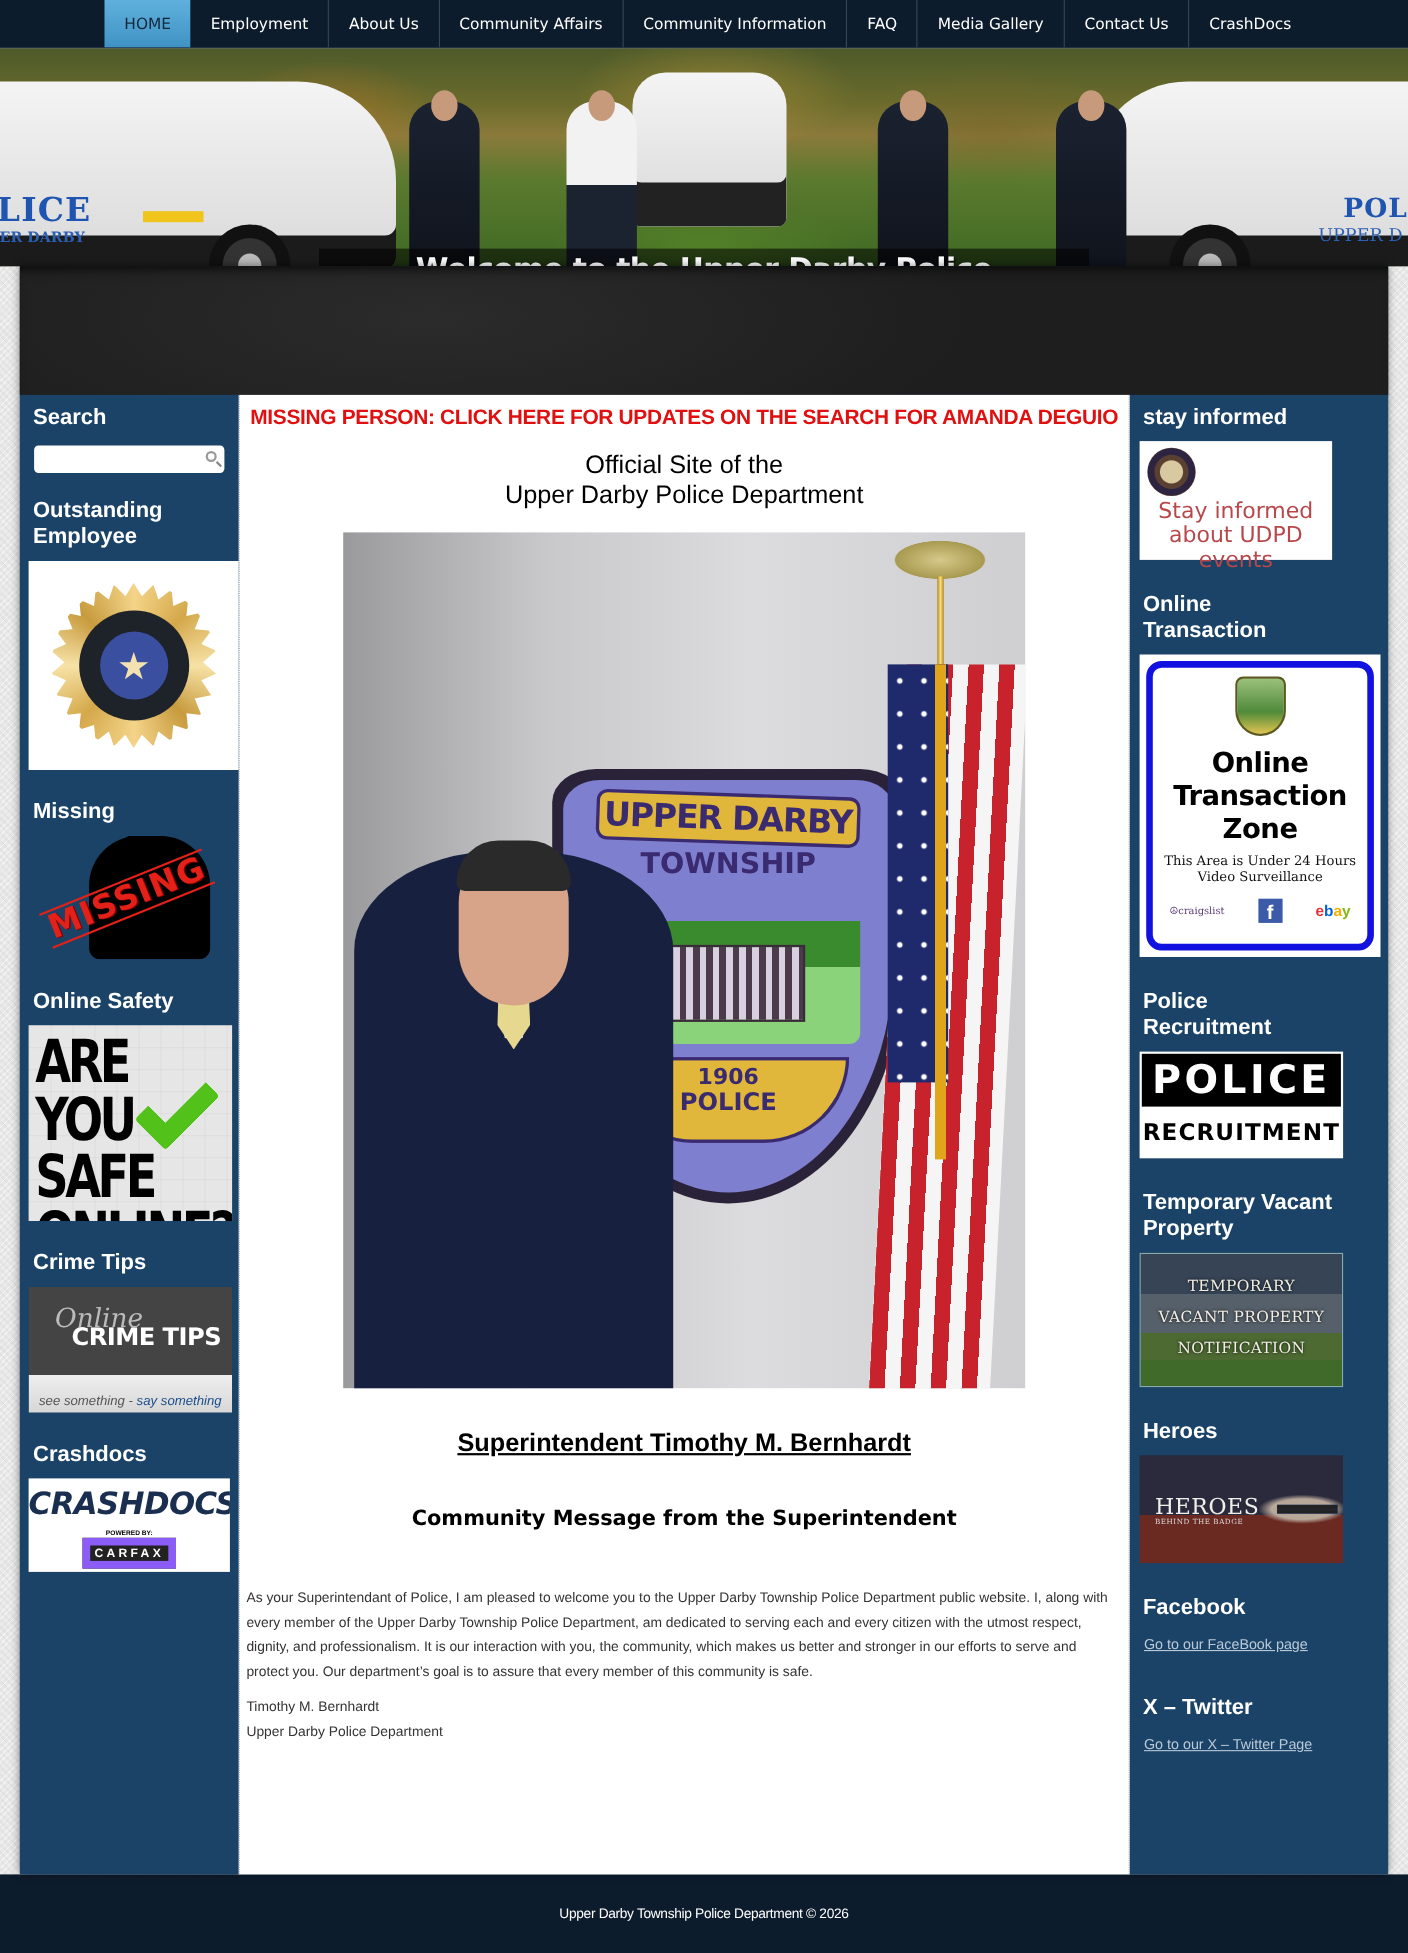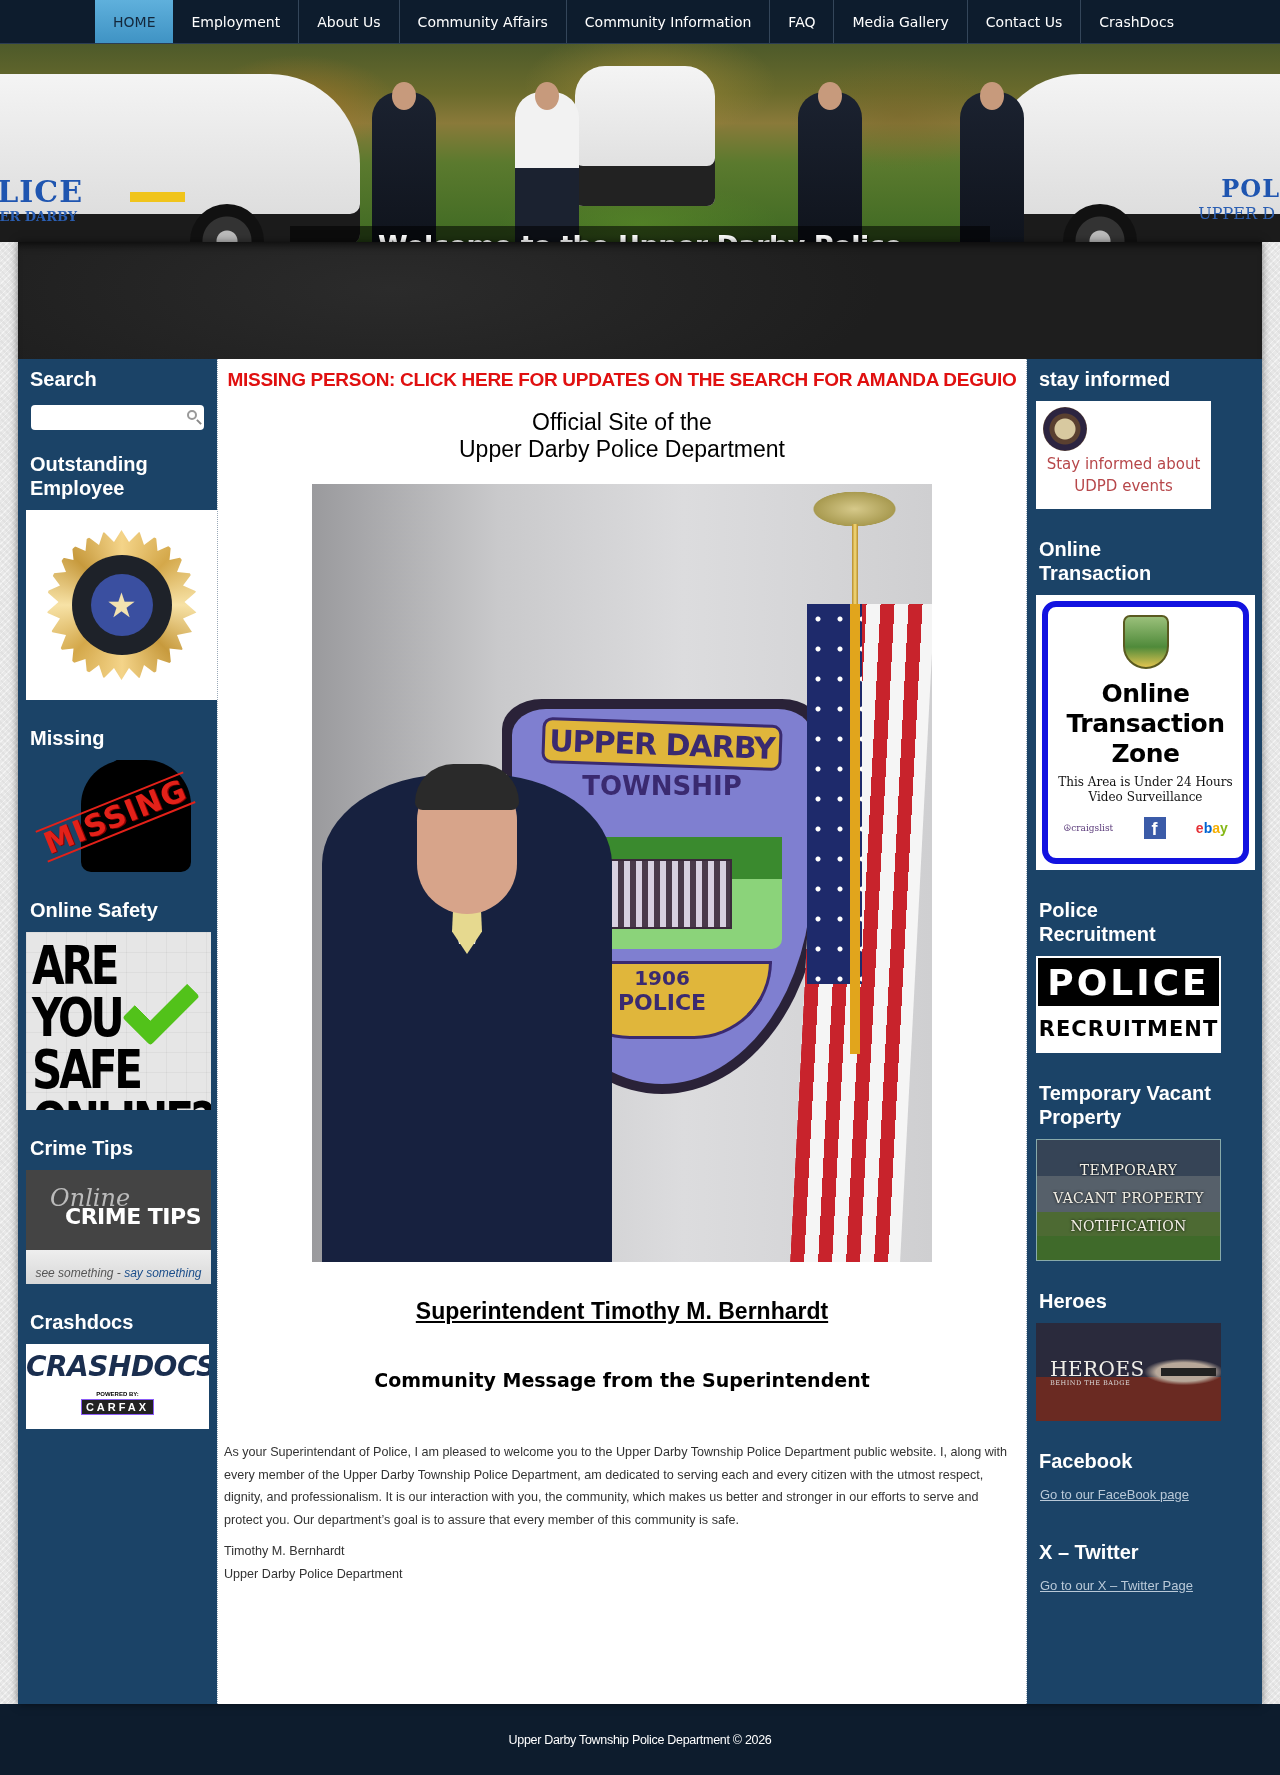--- a/index.html
+++ b/index.html
@@ -191,21 +191,21 @@
   .crime-img { height: 114px; width: 185px; margin-bottom: 18px; }
   .crime-top { height: 80px; background: #444; position: relative; }
   .crime-online { position:absolute; left: 24px; top: 14px; color:#bbb; font-family:"DejaVu Serif",serif; font-style:italic; font-size: 24px; }
   .crime-main { position:absolute; right: 10px; top: 34px; color:#fff; font-family:"DejaVu Sans",sans-serif; font-weight:bold; font-size: 22px; letter-spacing:-0.5px;}
   .crime-bottom { height: 46px; background: linear-gradient(#eee, #cfcfcf); display:flex; align-items:center; justify-content:center; font-style: italic; font-size: 12px; color: #555; }
   .crime-bottom span.blue { color:#1a4d8a; }
   
   .crash-img { height: 85px; width: 183px; background:#fff; text-align:center; padding-top: 6px;}
   .crash-title { font-family:"DejaVu Sans",sans-serif; font-style:italic; font-weight:bold; font-size: 28px; color:#1a2e4f; letter-spacing: -0.5px;}
   .crash-powered { font-size: 6px; font-weight: bold; color:#000; margin-top: 8px; }
-  .carfax { display:inline-block; margin-top:1px; font-size: 11px; font-weight:bold; color:#fff; background:#222; letter-spacing: 3px; padding: 1px 4px; border: 1px solid #8b5cf6; }
+  .carfax { display:inline-block; margin-top:1px; font-size: 11px; font-weight:bold; color:#fff; background:#222; letter-spacing: 3px; padding: 1px 4px; border: 7px solid #8b5cf6; }
 
   
   .alert-link {
     display:block; color: #e01010; font-weight: bold; font-size: 19px; text-align: center;
     text-decoration: none; padding: 4px 0 0 0; letter-spacing: -0.3px; font-family: "Liberation Sans", sans-serif;
   }
   .site-title { text-align:center; font-size: 23px; color:#000; line-height: 27px; margin-top: 18px; font-weight: normal; }
   .site-title span { display:block; }
   .portrait {
     margin: 21px auto 0 auto; width: 620px; height: 778px; position: relative; overflow: hidden;
@@ -249,21 +249,21 @@
     display:block; text-align:center; margin-top: 36px; font-size: 23px; font-weight:bold; color:#000; text-decoration: underline;
   }
   .community-heading { text-align:center; margin-top: 44px; font-size: 19px; font-weight: bold; color:#000; font-family:"DejaVu Sans",sans-serif; }
   .message { margin-top: 50px; font-size: 12.6px; line-height: 22.6px; color: #333; padding-right: 6px; }
   .signature { margin-top: 9px; font-size: 12.6px; line-height: 23px; color:#333; }
   .signature div { display:block; }
 
   
   .stay-img { background:#fff; height: 108px; width: 175px; margin-left: 9px; margin-bottom: 20px; position:relative; }
   .seal-icon { position:absolute; left: 7px; top: 6px; width: 44px; height: 44px; border-radius: 50%; background: radial-gradient(circle, #d8c9a0 0 10px, #5a4030 11px 15px, #2c2440 16px 21px, #5a4030 22px); }
-  .stay-text { position:absolute; left: 0; right: 0; top: 52px; text-align:center; color:#b7474a; font-size: 15px; line-height: 22px; font-family: "DejaVu Sans", sans-serif; }
+  .stay-text { position:absolute; left: 0; right: 0; top: 52px; text-align:center; color:#b7474a; font-size: 20px; line-height: 22px; font-family: "DejaVu Sans", sans-serif; }
   .otz-img { background:#fff; width: 219px; height: 275px; margin-left: 9px; margin-bottom: 20px; padding: 6px; }
   .otz-frame { border: 6px solid #1212e0; border-radius: 14px; height: 100%; position:relative; text-align:center; padding-top: 8px; }
   .otz-shield { width: 46px; height: 54px; margin: 0 auto; background: linear-gradient(#9ac07a, #4f8a3a 60%, #e0c450); border-radius: 8px 8px 26px 26px; border: 2px solid #5a5a20; }
   .otz-title { font-family:"DejaVu Sans",sans-serif; font-weight:bold; font-size: 25px; line-height: 30px; color: #000; margin-top: 10px; letter-spacing: -0.5px; }
   .otz-sub { font-family: "DejaVu Serif", serif; font-size: 12px; line-height: 15px; color:#111; margin-top: 6px; }
   .otz-logos { display:flex; justify-content: space-around; align-items:center; margin-top: 12px; }
   .otz-cl { font-size: 9px; color:#5a3a7a; font-family:"DejaVu Serif",serif; }
   .otz-fb { width: 22px; height: 22px; background:#3b5ba8; color:#fff; font-weight:bold; font-size: 18px; line-height: 24px; text-align:center; }
   .otz-ebay { font-size: 14px; font-weight: bold; }
   .otz-ebay .e{color:#e53238;} .otz-ebay .b{color:#0064d2;} .otz-ebay .a{color:#f5af02;} .otz-ebay .y{color:#86b817;}

